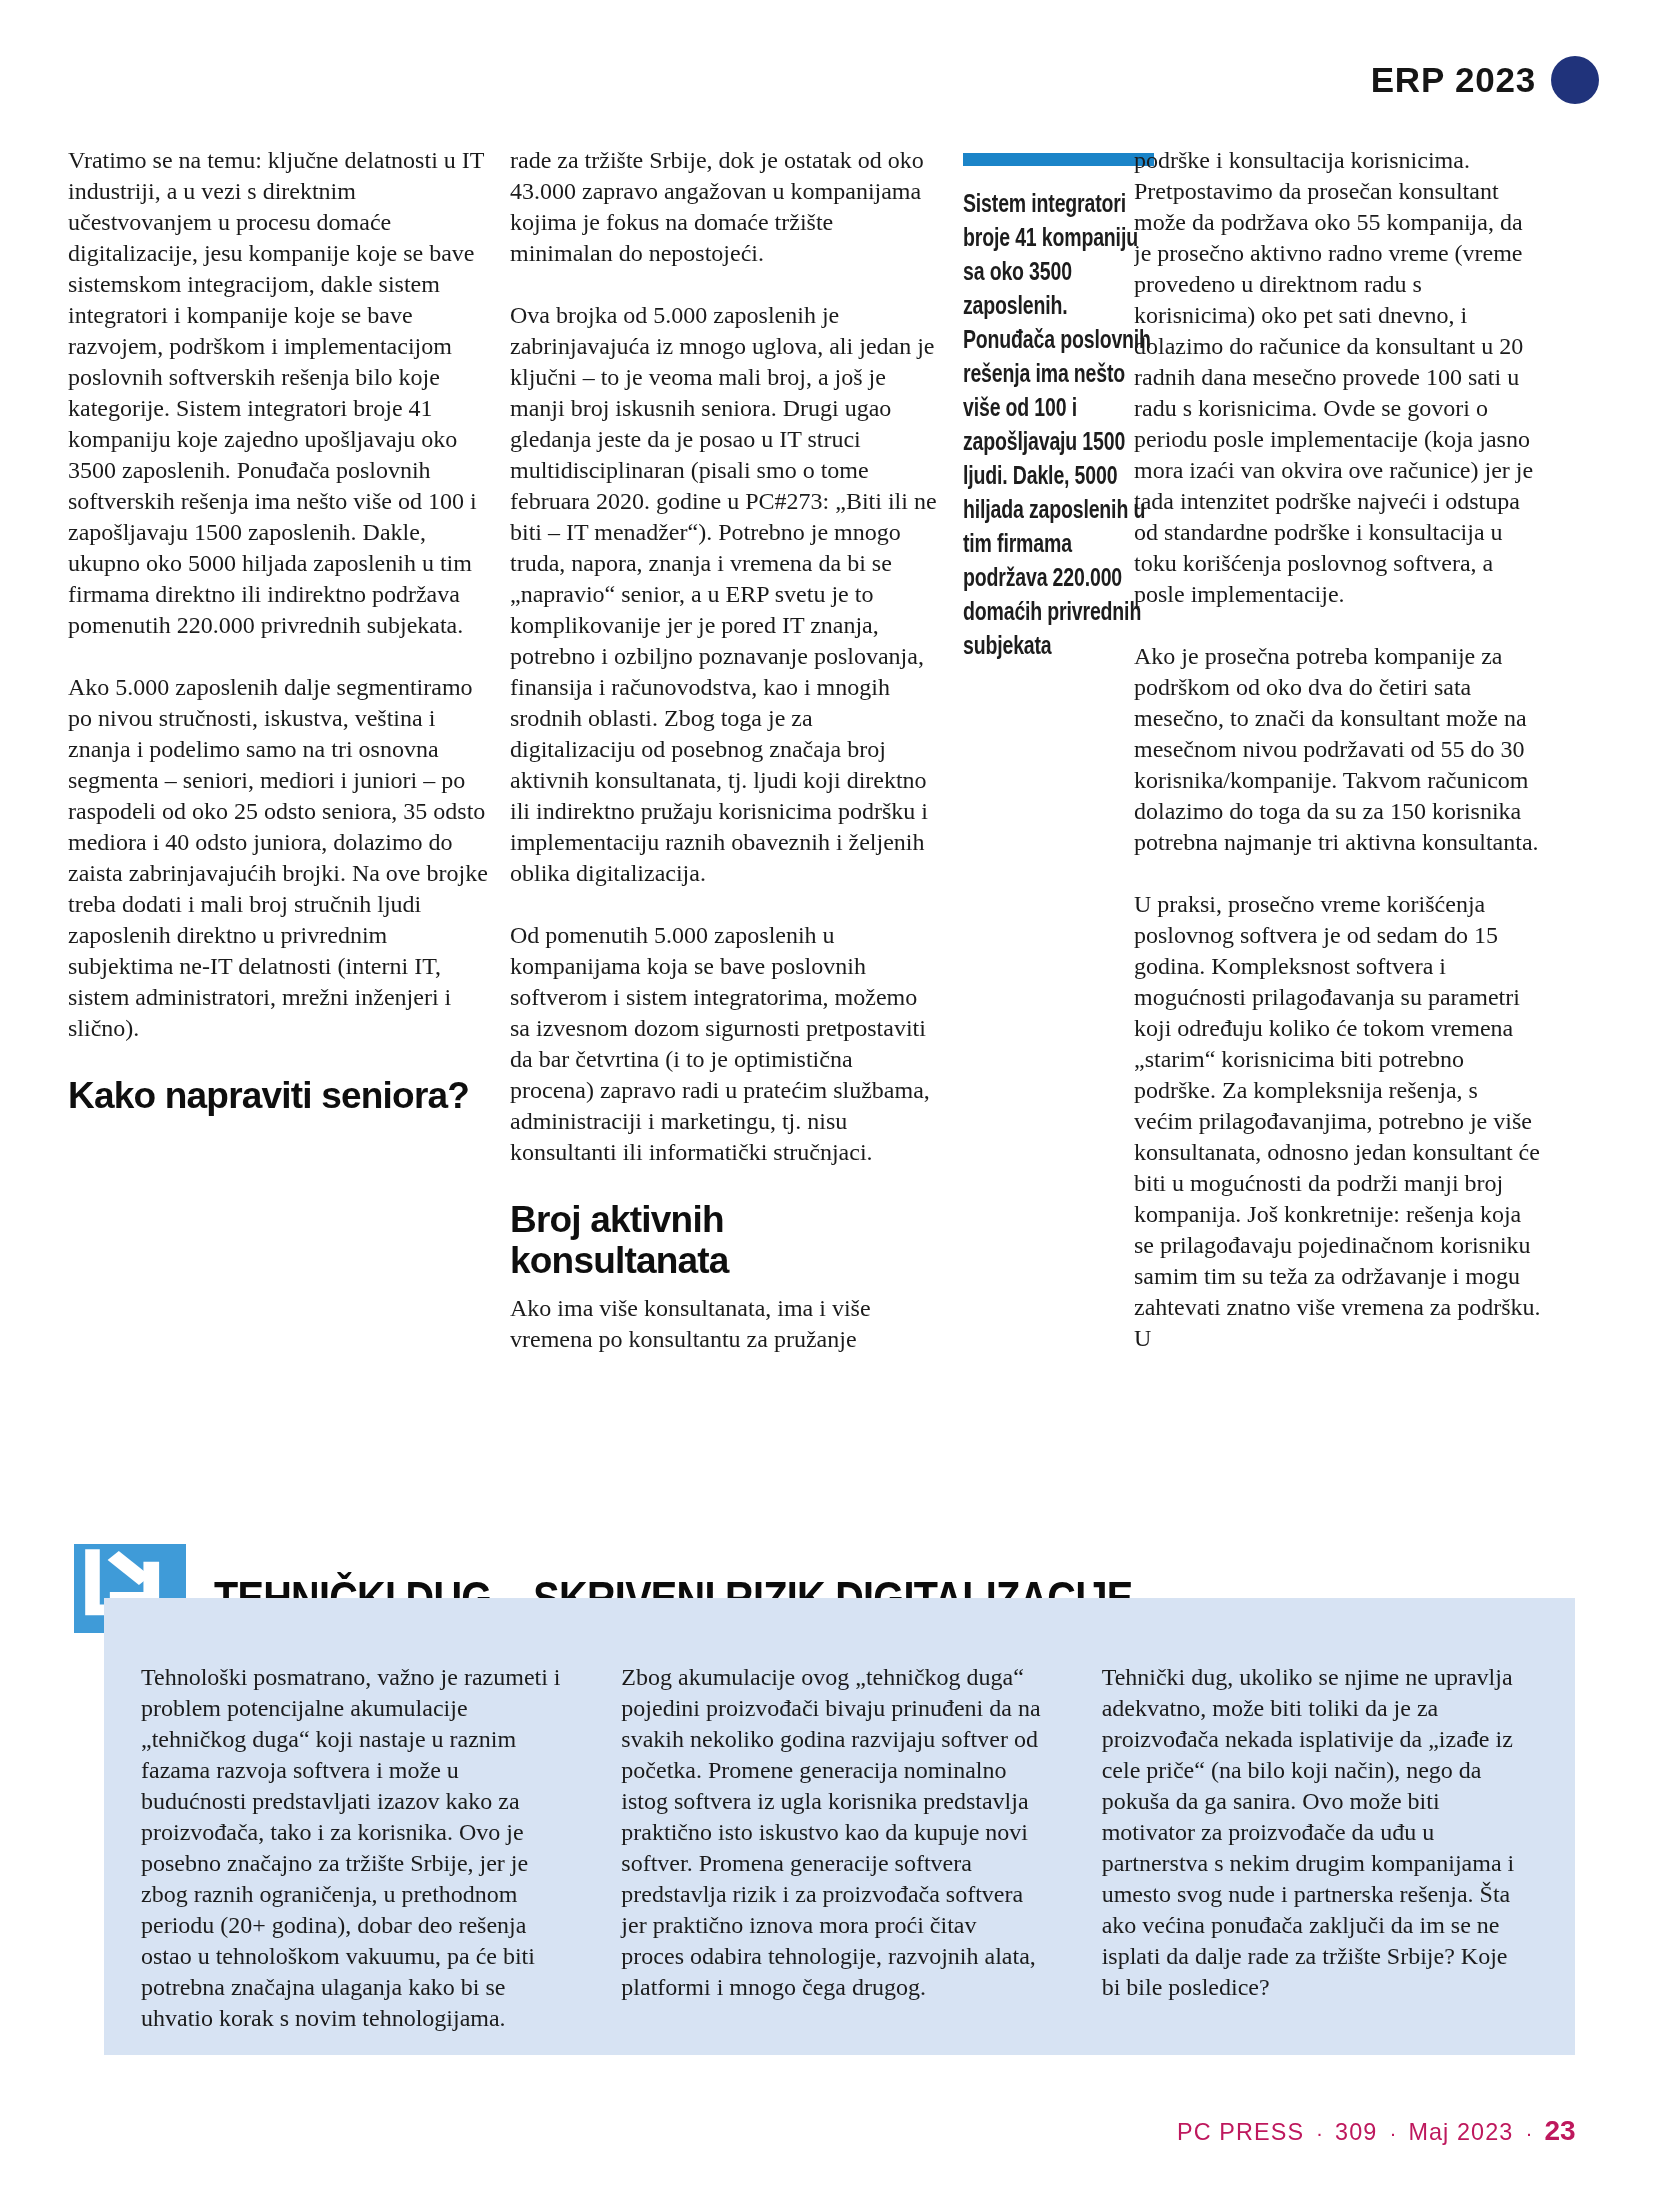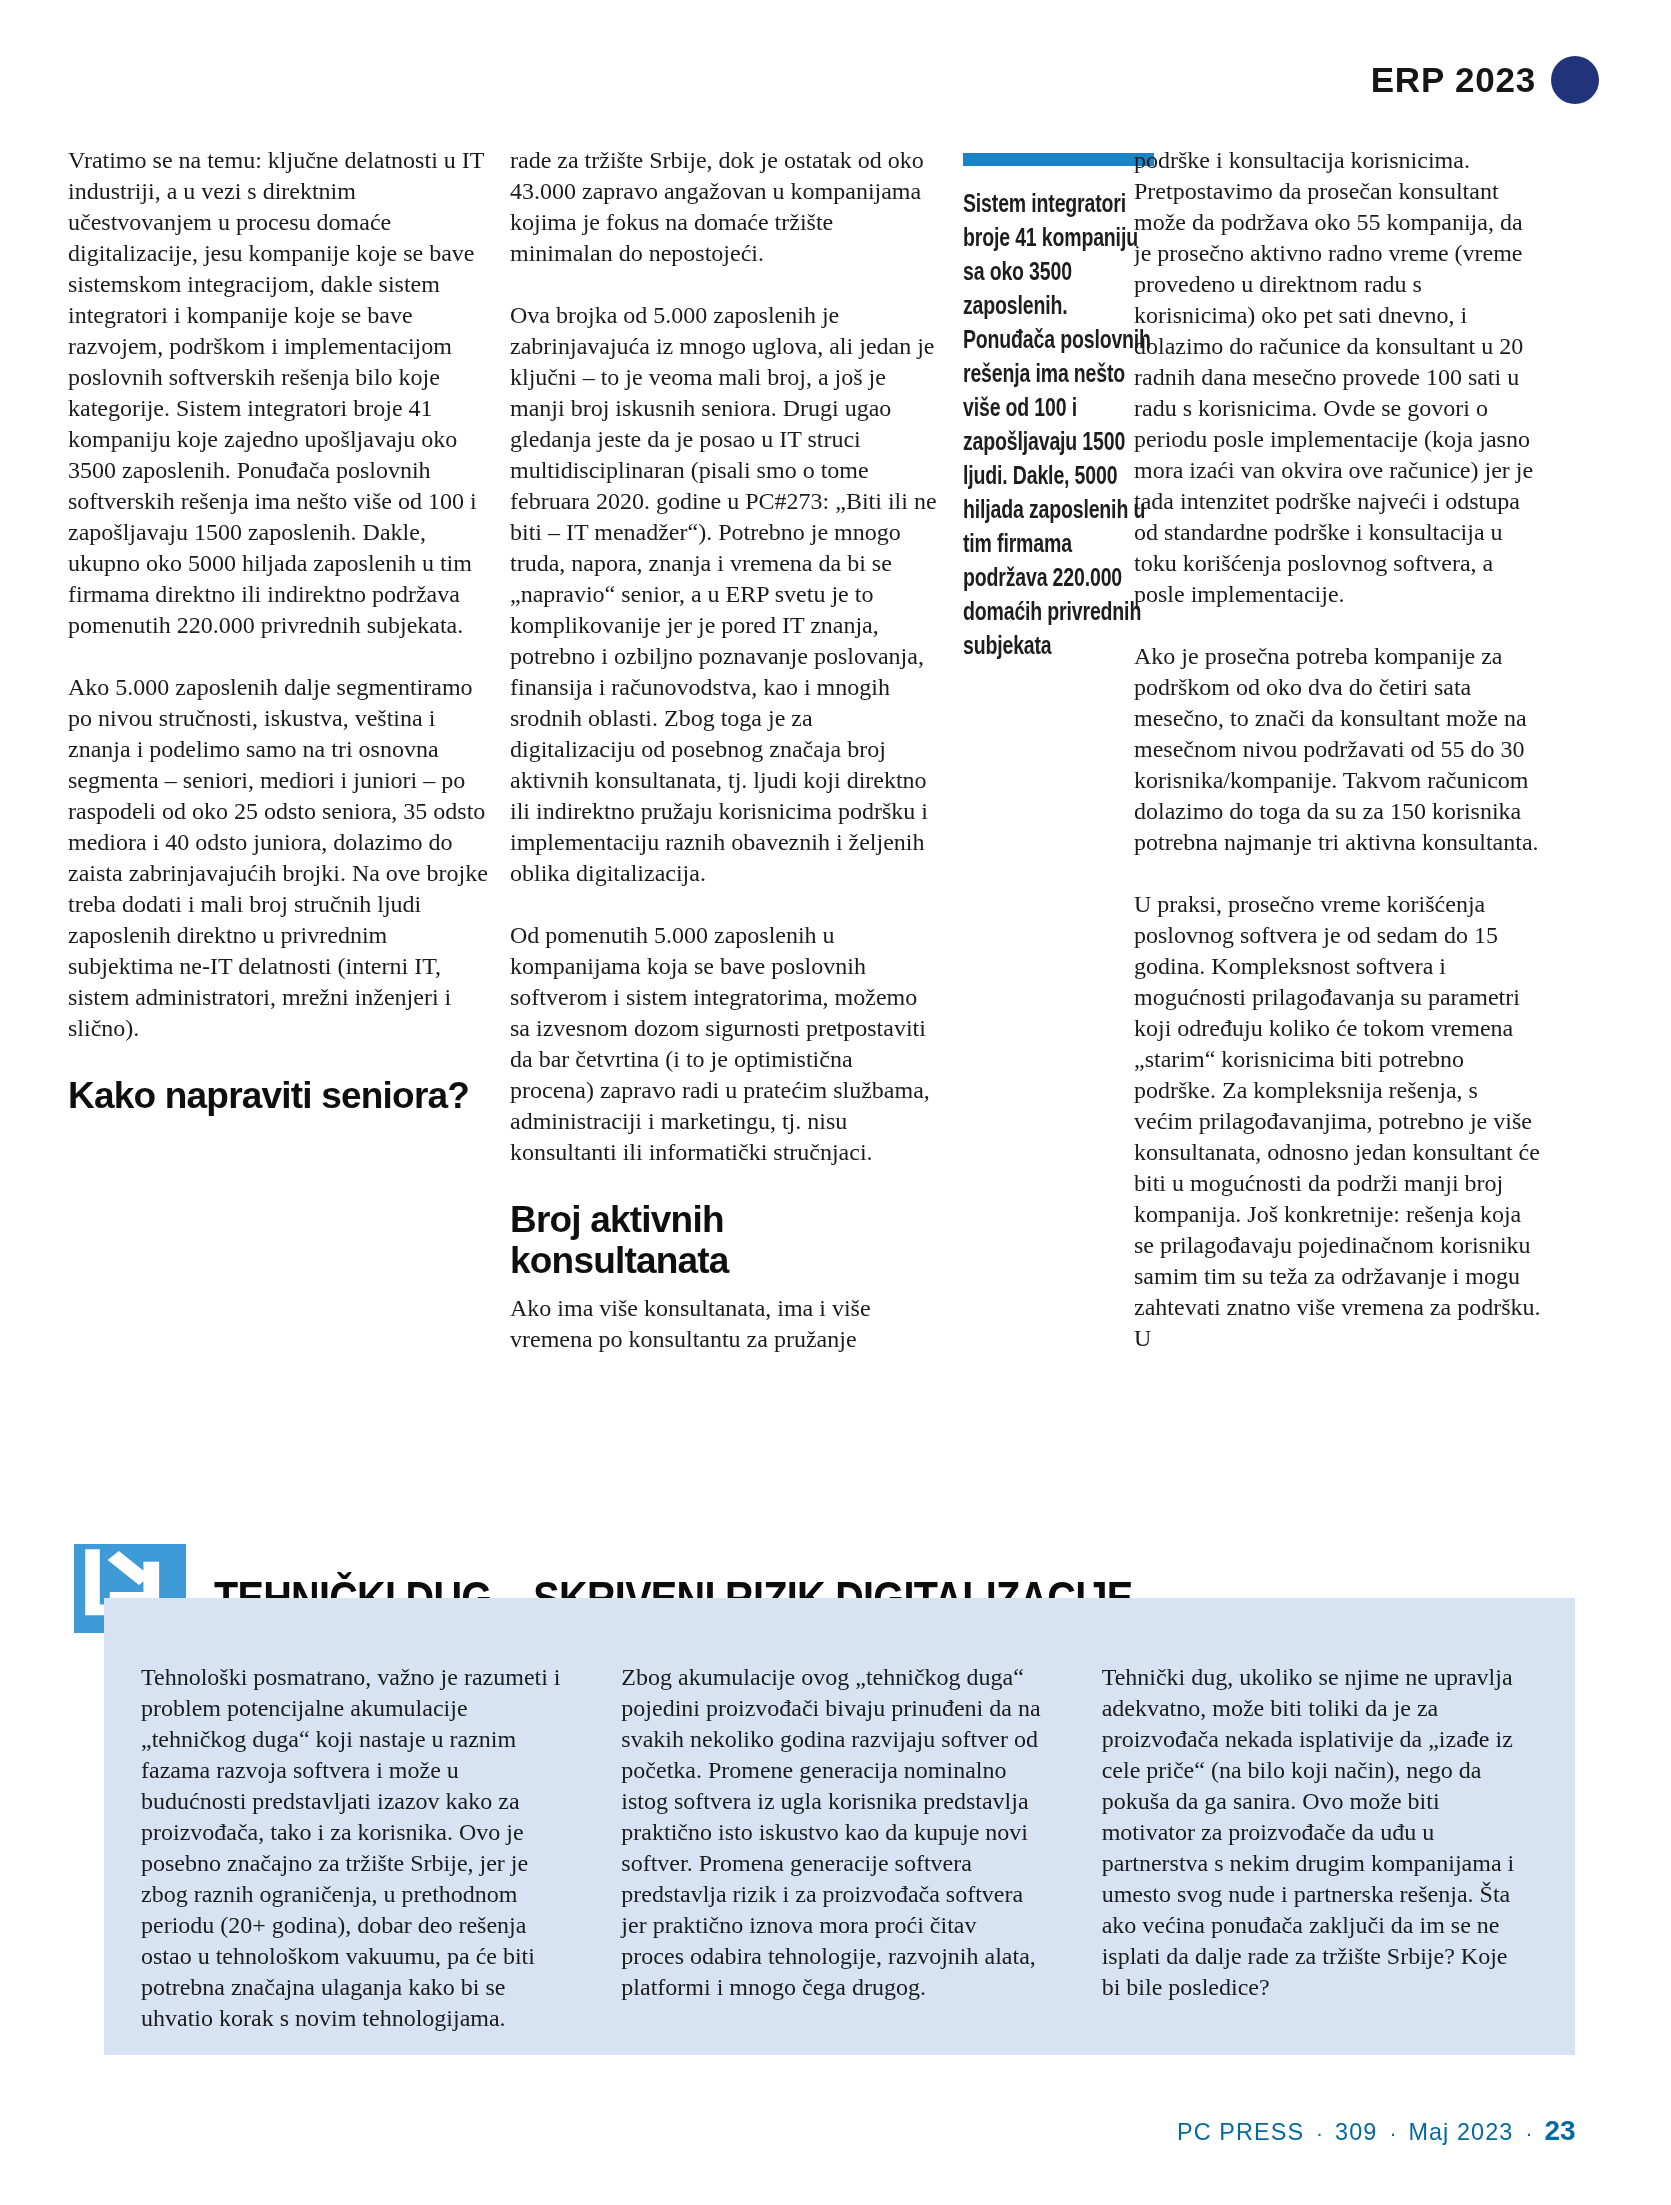--- a/index.html
+++ b/index.html
@@ -41,21 +41,21 @@
   }
   .panel{
     position:absolute;left:104px;top:1598px;width:1471px;height:457px;background:#d7e3f3;
     display:flex;gap:27px;padding:48px 36px 0 21px;box-sizing:border-box;
   }
   .panel p{flex:1;font-size:24px;line-height:31px;margin:16px;color:#1b1b1b;}
 
   
   .footer{
     position:absolute;top:2115px;left:1177px;font-family:"Liberation Sans",sans-serif;
-    font-size:23.4px;color:#0369a1;display:flex;align-items:baseline;letter-spacing:1.1px;
+    font-size:23.4px;color:#be185d;display:flex;align-items:baseline;letter-spacing:1.1px;
   }
   .footer .sep{margin:0 12px;font-size:21px;letter-spacing:0;}
   .footer .pagenum{font-weight:bold;font-size:28px;letter-spacing:0;}
 </style>
 </head>
 <body>
 
 <div class="page">
 
   <div class="header">

